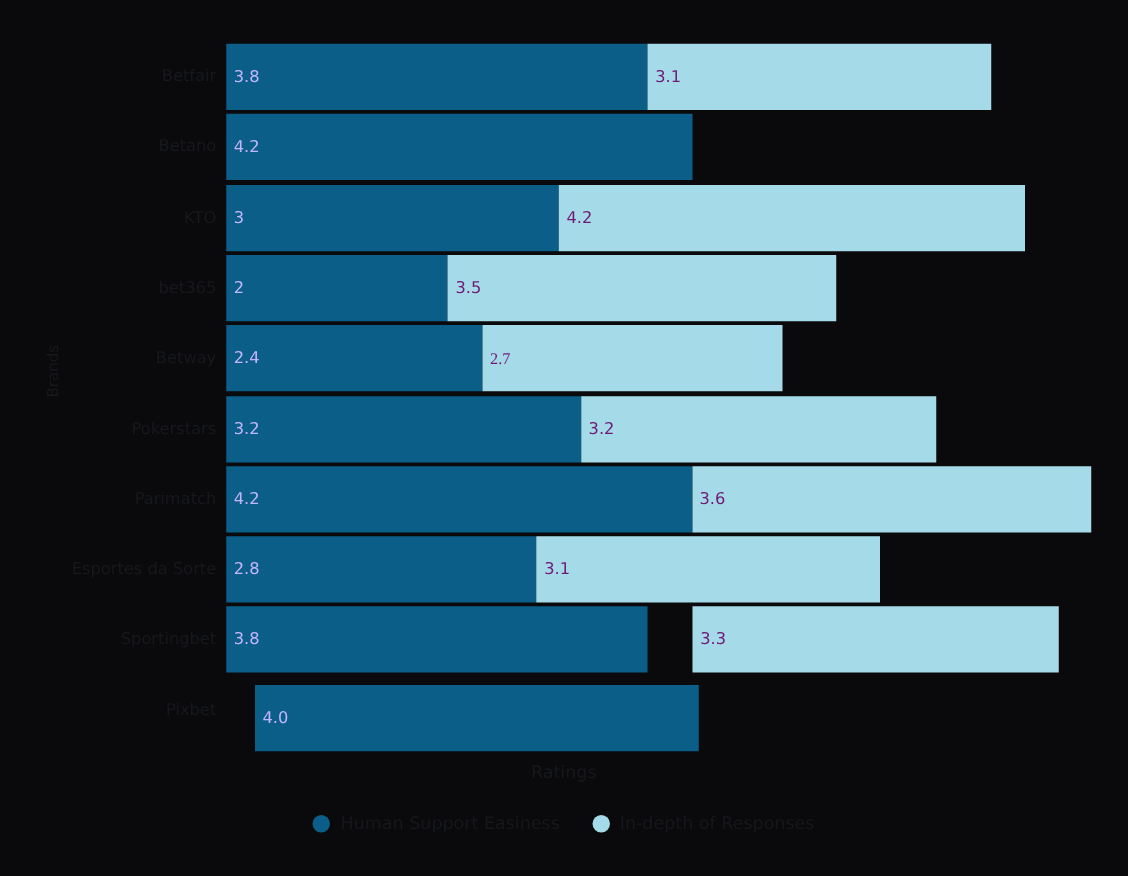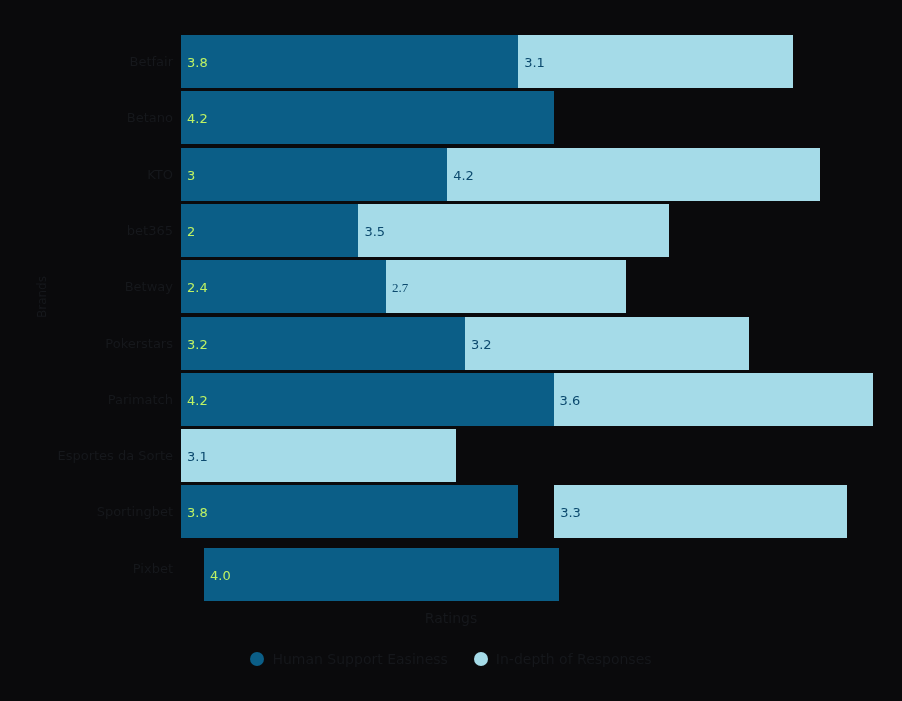--- a/index.html
+++ b/index.html
@@ -39,22 +39,22 @@
   .seg-b { background: #a5dbe8; }
   .seg-label {
     position: absolute;
     left: 6px;
     top: 50%;
     transform: translateY(-50%);
     font-size: 13px;
     line-height: 1;
     white-space: nowrap;
   }
-  .seg-a .seg-label { color: #bef264; }
-  .seg-b .seg-label { color: #0c4a6e; }
+  .seg-a .seg-label { color: #c4b5fd; }
+  .seg-b .seg-label { color: #701a75; }
   .cat-label {
     position: absolute;
     right: 0;
     width: 160px;
     text-align: right;
     font-size: 13px;
     color: #16181c;
     line-height: 1;
     white-space: nowrap;
   }
@@ -183,20 +183,23 @@
       </div>
       <div class="bar-row" style="top: 338px;">
         <div class="seg seg-a" style="width: 372.615px; background: rgb(11, 94, 135);">
           <span class="seg-label">4.2</span>
         </div>
         <div class="seg seg-b" style="width: 319.385px; background: rgb(165, 219, 232);">
           <span class="seg-label">3.6</span>
         </div>
       </div>
       <div class="bar-row" style="top: 394px;">
+        <div class="seg seg-a" style="width: 248.41px; background: rgb(11, 94, 135);">
+          <span class="seg-label">2.8</span>
+        </div>
         <div class="seg seg-b" style="width: 275.026px; background: rgb(165, 219, 232);">
           <span class="seg-label">3.1</span>
         </div>
       </div>
       <div class="bar-row" style="top: 450px;">
         <div class="seg seg-a" style="width: 337.128px; background: rgb(11, 94, 135);">
           <span class="seg-label">3.8</span>
         </div>
         <div class="seg seg-b" style="width: 292.769px; background: rgb(165, 219, 232); margin-left: 36px;">
           <span class="seg-label">3.3</span>

